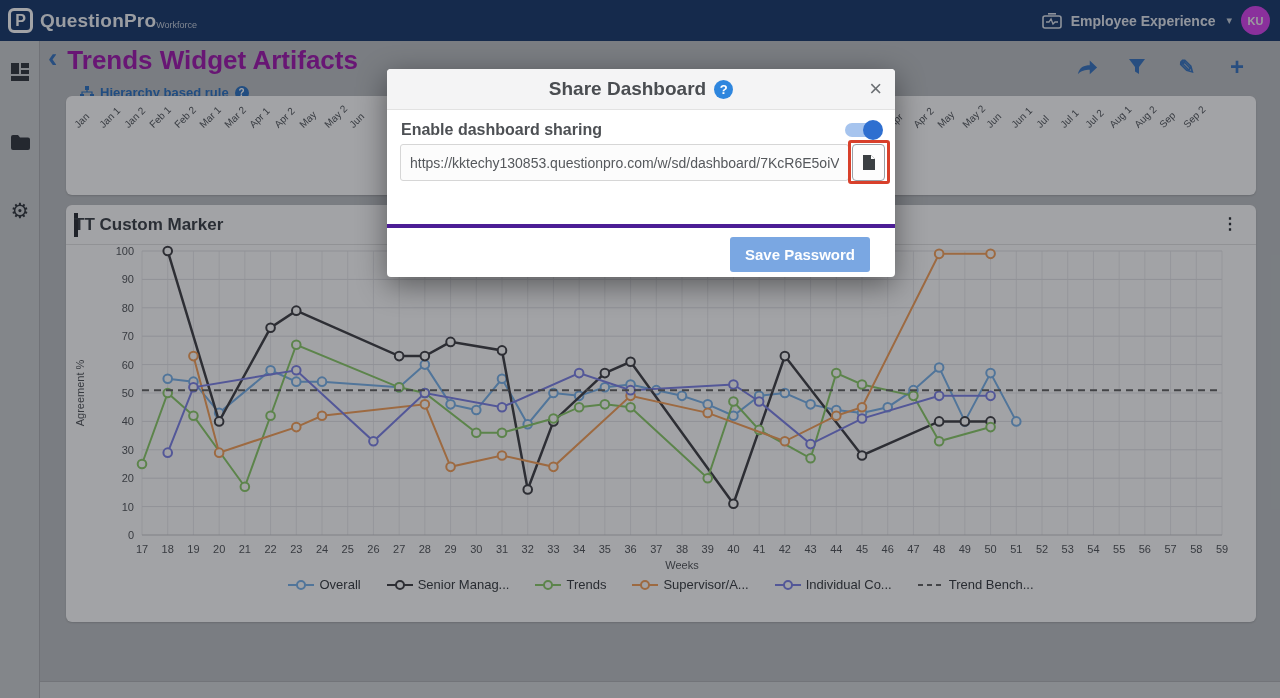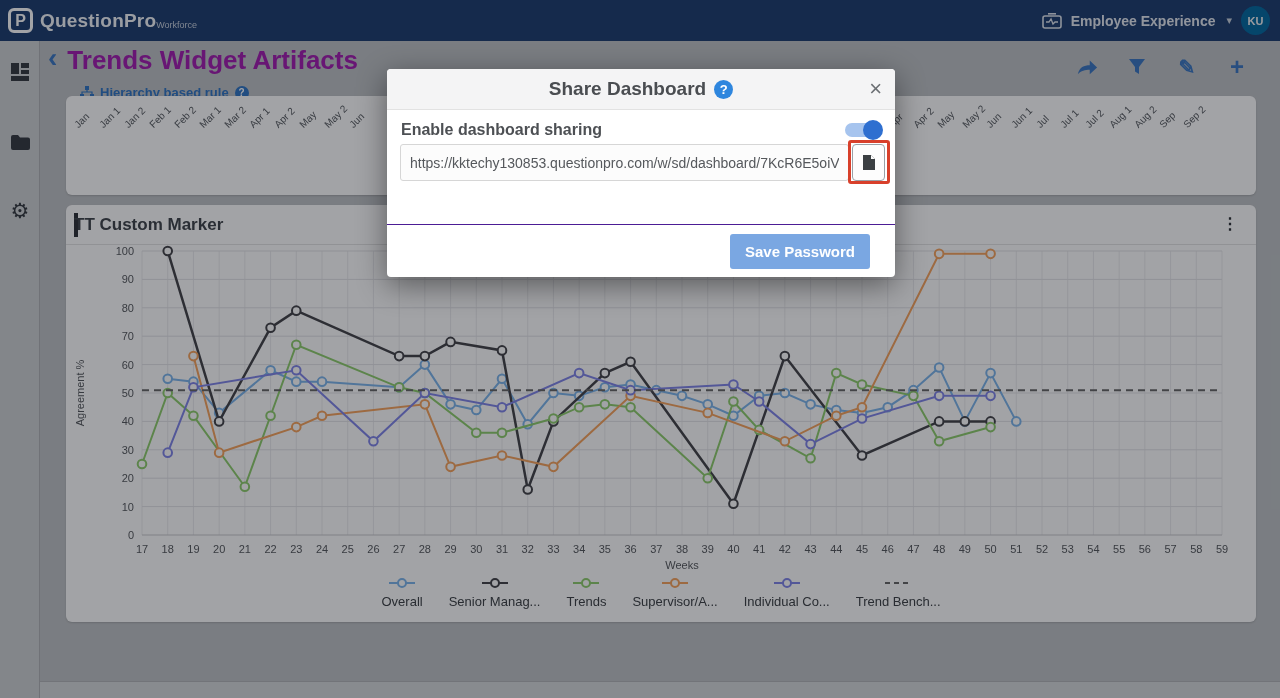--- a/index.html
+++ b/index.html
@@ -10,21 +10,21 @@
   .topbar{position:absolute;left:0;top:0;width:1280px;height:41px;background:#1c3c6e;display:flex;align-items:center;}
   .logo-wrap{display:flex;align-items:center;margin-left:8px;}
   .logo-mark{width:25px;height:25px;border:3px solid #fff;border-radius:6px;color:#fff;font-weight:bold;font-size:16px;display:flex;align-items:center;justify-content:center;background:#1c3c6e;}
   .brand-block{margin-left:7px;display:flex;flex-direction:row;align-items:flex-end;}
   .brand{color:#f2f5f9;font-size:19px;font-weight:bold;line-height:19px;letter-spacing:.2px;}
   .brand-sub{color:#c7d0dd;font-size:9px;line-height:9px;margin-top:1px;}
   .topbar-right{position:absolute;right:10px;top:0;height:41px;display:flex;align-items:center;gap:9px;}
   .exp-icon{width:20px;height:16px;}
   .exp-label{color:#e4e9f0;font-size:14px;font-weight:bold;}
   .caret{color:#c9d2de;font-size:11px;margin-left:2px;}
-  .avatar{width:29px;height:29px;border-radius:50%;background:#0369a1;color:#f3f3f3;font-size:11px;font-weight:bold;display:flex;align-items:center;justify-content:center;}
+  .avatar{width:29px;height:29px;border-radius:50%;background:#d946ef;color:#f3f3f3;font-size:11px;font-weight:bold;display:flex;align-items:center;justify-content:center;}
 
   
   .sidebar{position:absolute;left:0;top:41px;width:40px;height:657px;background:#cdd0d2;border-right:1px solid #aeb1b4;}
   .side-item{width:40px;height:46px;display:flex;align-items:center;justify-content:center;color:#34393f;}
   .side-item:nth-child(1){margin-top:8px;}
   .gear-glyph{font-size:21px;line-height:21px;color:#34393f;}
 
   
   .title-row{position:absolute;left:48px;top:44px;display:flex;align-items:center;}
   .back-chevron{color:#3a77c2;font-size:28px;font-weight:bold;line-height:28px;padding:0 10px 4px 0;cursor:pointer;}
@@ -40,40 +40,40 @@
   .card-top{left:66px;top:96px;width:1190px;height:99px;}
   .months{position:absolute;top:2px;height:34px;}
   .months span{position:absolute;bottom:2px;font-size:10px;color:#55595e;transform:rotate(-45deg);transform-origin:left bottom;white-space:nowrap;}
   .card-chart{left:66px;top:205px;width:1190px;height:417px;}
   .cw-header{position:absolute;left:0;top:0;width:100%;height:40px;border-bottom:1px solid #e4e4e4;}
   .accent-bar{position:absolute;left:8px;top:8px;width:4px;height:24px;background:#2c3036;}
   .cw-title{position:absolute;left:8px;top:10px;font-size:17px;font-weight:bold;color:#3e4349;}
   .kebab{position:absolute;right:18px;top:9px;font-size:16px;font-weight:bold;color:#2c3036;letter-spacing:0;line-height:20px;cursor:pointer;}
   #chart-svg{position:absolute;left:0;top:40px;}
   .legend{position:absolute;left:0;top:372px;width:100%;display:flex;justify-content:center;gap:26px;}
-  .legend-item{display:flex;align-items:center;gap:5px;cursor:pointer;flex-direction:column;}
+  .legend-item{display:flex;align-items:center;gap:5px;cursor:pointer;}
   .legend-label{font-size:13px;color:#3c4044;}
 
   
   .footer-strip{position:absolute;left:40px;top:681px;width:1240px;height:17px;background:#d6d8da;border-top:1px solid #b2b4b6;}
 
   
   .overlay{position:absolute;left:0;top:0;width:1280px;height:698px;background:rgba(10,14,20,0.38);z-index:5;}
   .modal{position:absolute;left:387px;top:69px;width:508px;height:208px;background:#fff;border-radius:4px;z-index:6;box-shadow:0 8px 30px rgba(0,0,0,.45);}
   .modal-header{position:relative;height:41px;background:#f4f4f5;border-bottom:1px solid #e2e2e2;border-radius:4px 4px 0 0;display:flex;align-items:center;justify-content:center;gap:8px;}
   .modal-title{font-size:19px;font-weight:bold;color:#4a4d51;}
   .modal-help{width:19px;height:19px;border-radius:50%;background:#2e86de;color:#fff;font-size:13px;font-weight:bold;display:flex;align-items:center;justify-content:center;}
   .modal-close{position:absolute;right:13px;top:8px;font-size:22px;color:#6b6f73;cursor:pointer;line-height:24px;}
   .m-row1{position:absolute;left:14px;top:52px;right:14px;display:flex;align-items:center;justify-content:space-between;}
   .m-label{font-size:16px;color:#4d5054;font-weight:bold;}
   .url-row{position:absolute;left:13px;top:75px;display:flex;align-items:center;}
   .url-input{width:449px;height:37px;border:1px solid #d6d6d6;background:#fcfcfc;border-radius:3px;color:#55585c;font-size:14px;padding:0 9px;outline:none;}
   .copy-btn{width:33px;height:37px;margin-left:3px;border:1px solid #9aa0a6;background:#fdfdfd;border-radius:4px;display:flex;align-items:center;justify-content:center;cursor:pointer;}
   .m-row3{position:absolute;left:14px;top:122px;right:14px;display:flex;align-items:center;justify-content:space-between;}
-  .modal-footer{position:absolute;left:0;top:155px;width:100%;height:53px;border-top:1px solid #4c1d95;}
+  .modal-footer{position:absolute;left:0;top:155px;width:100%;height:53px;border-top:4px solid #4c1d95;}
   .save-btn{position:absolute;right:25px;top:9px;background:#7aa7e2;color:#fff;border:none;border-radius:3px;font-size:15px;font-weight:bold;padding:9px 15px;cursor:pointer;}
 
   
   .toggle{position:relative;width:36px;height:14px;border-radius:7px;cursor:pointer;}
   .toggle .knob{position:absolute;top:-3px;width:20px;height:20px;border-radius:50%;}
   .toggle.on{background:#a6c4ee;}
   .toggle.on .knob{right:-2px;background:#2e6fd0;}
   .toggle.off{background:#d8d8d8;}
   .toggle.off .knob{left:-2px;background:#fff;box-shadow:0 1px 2px rgba(0,0,0,.35);}
 

